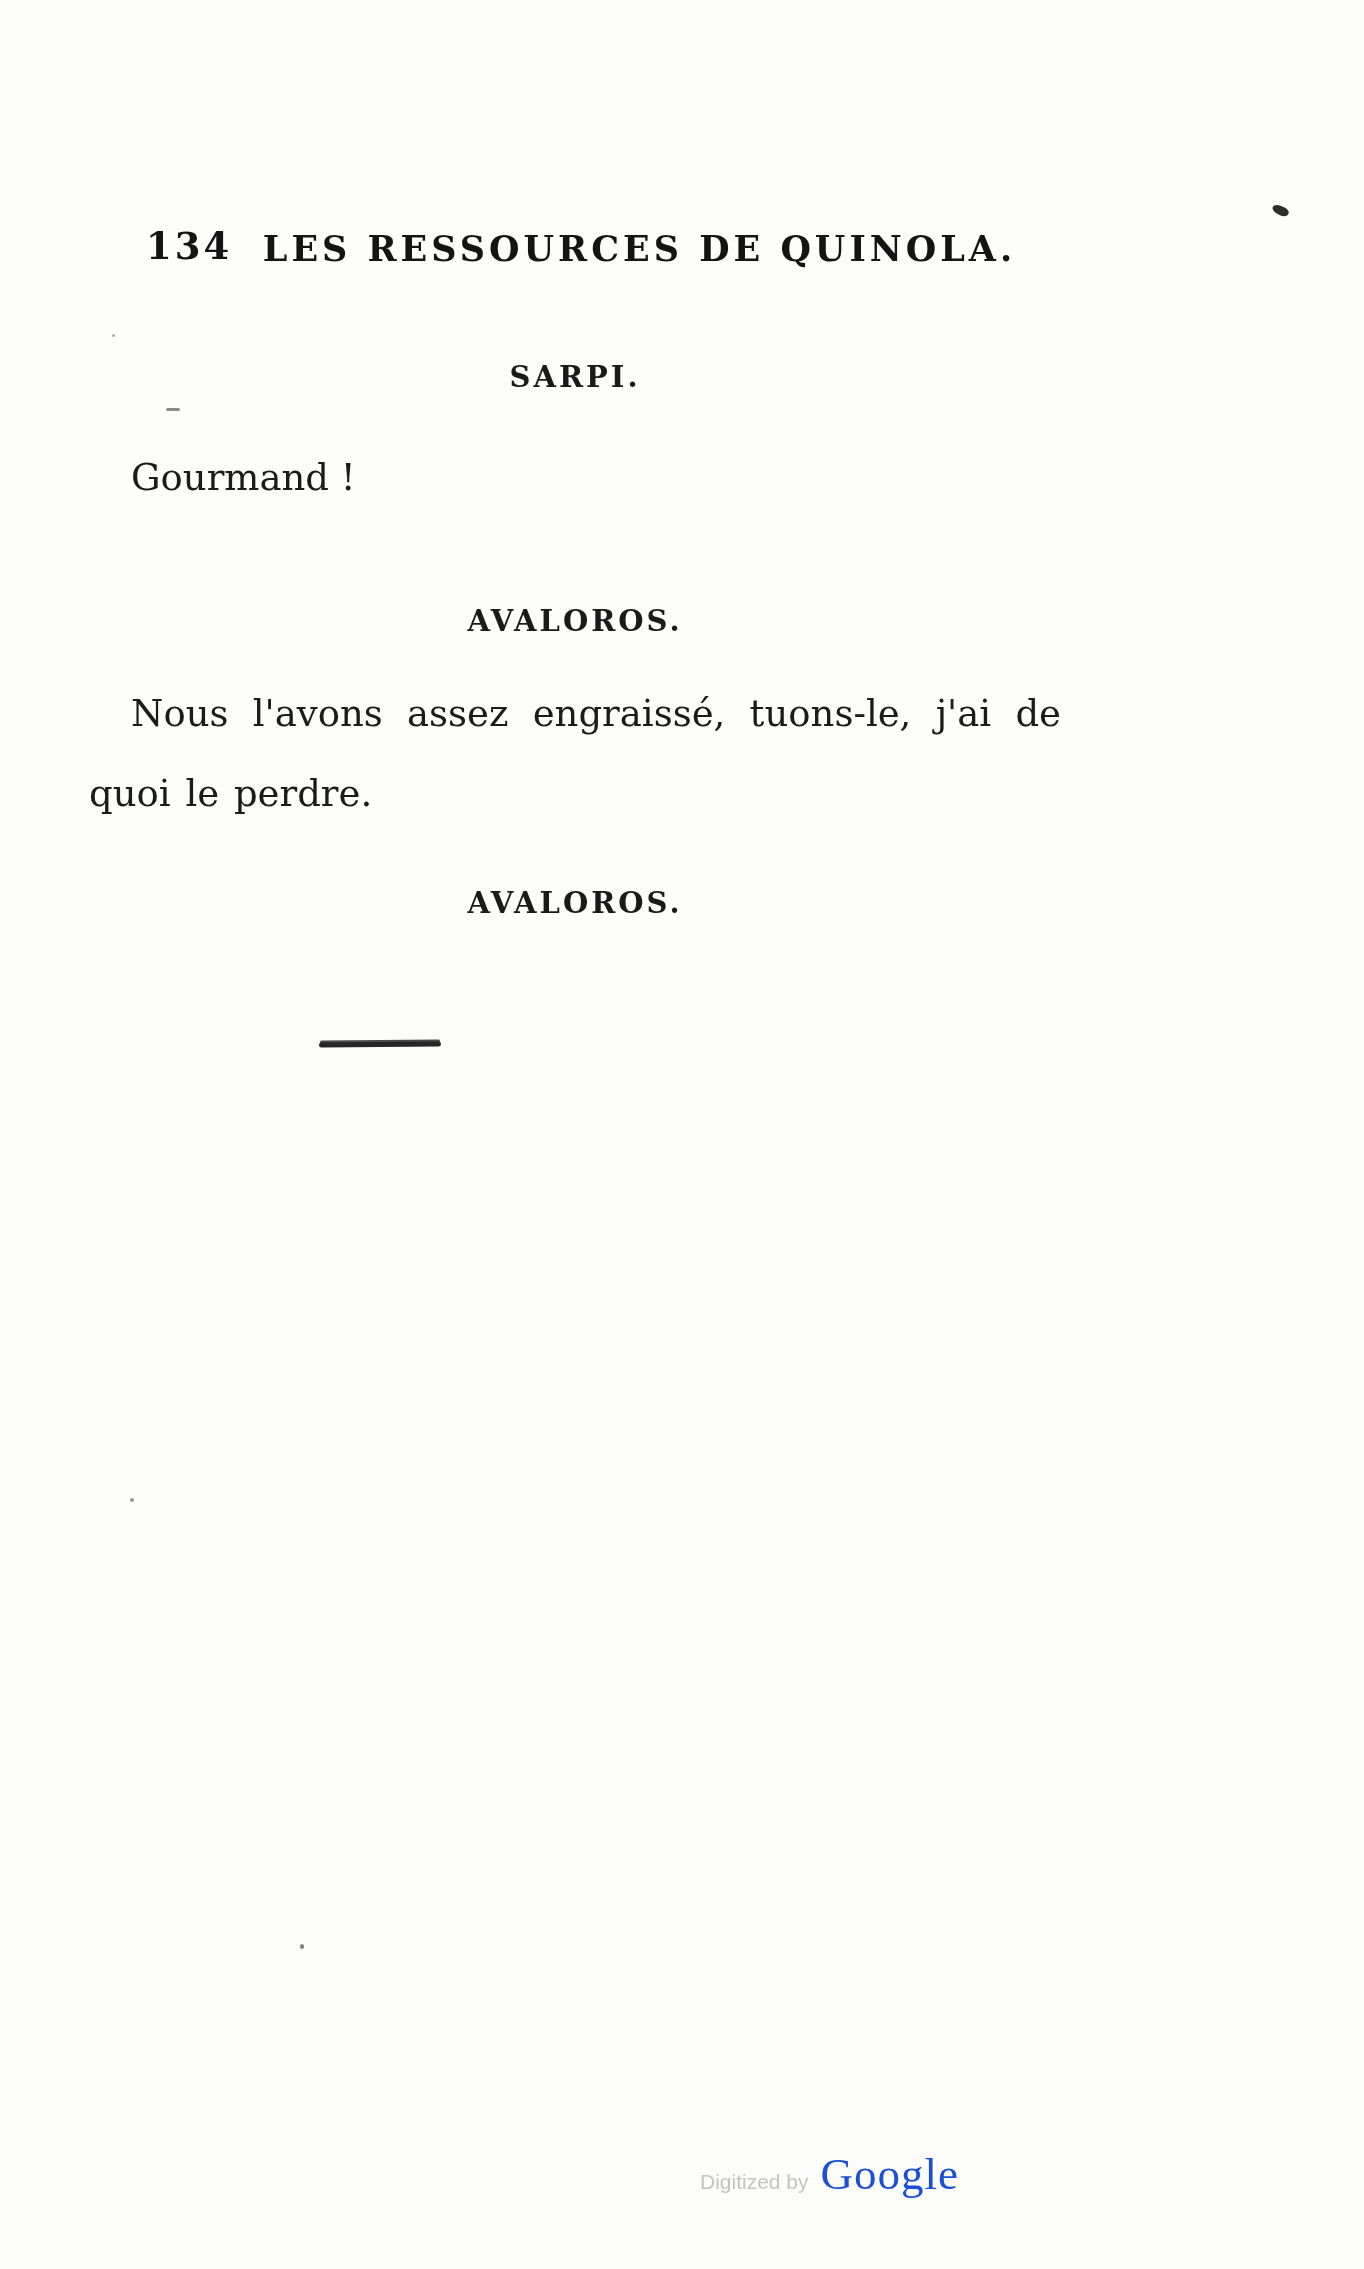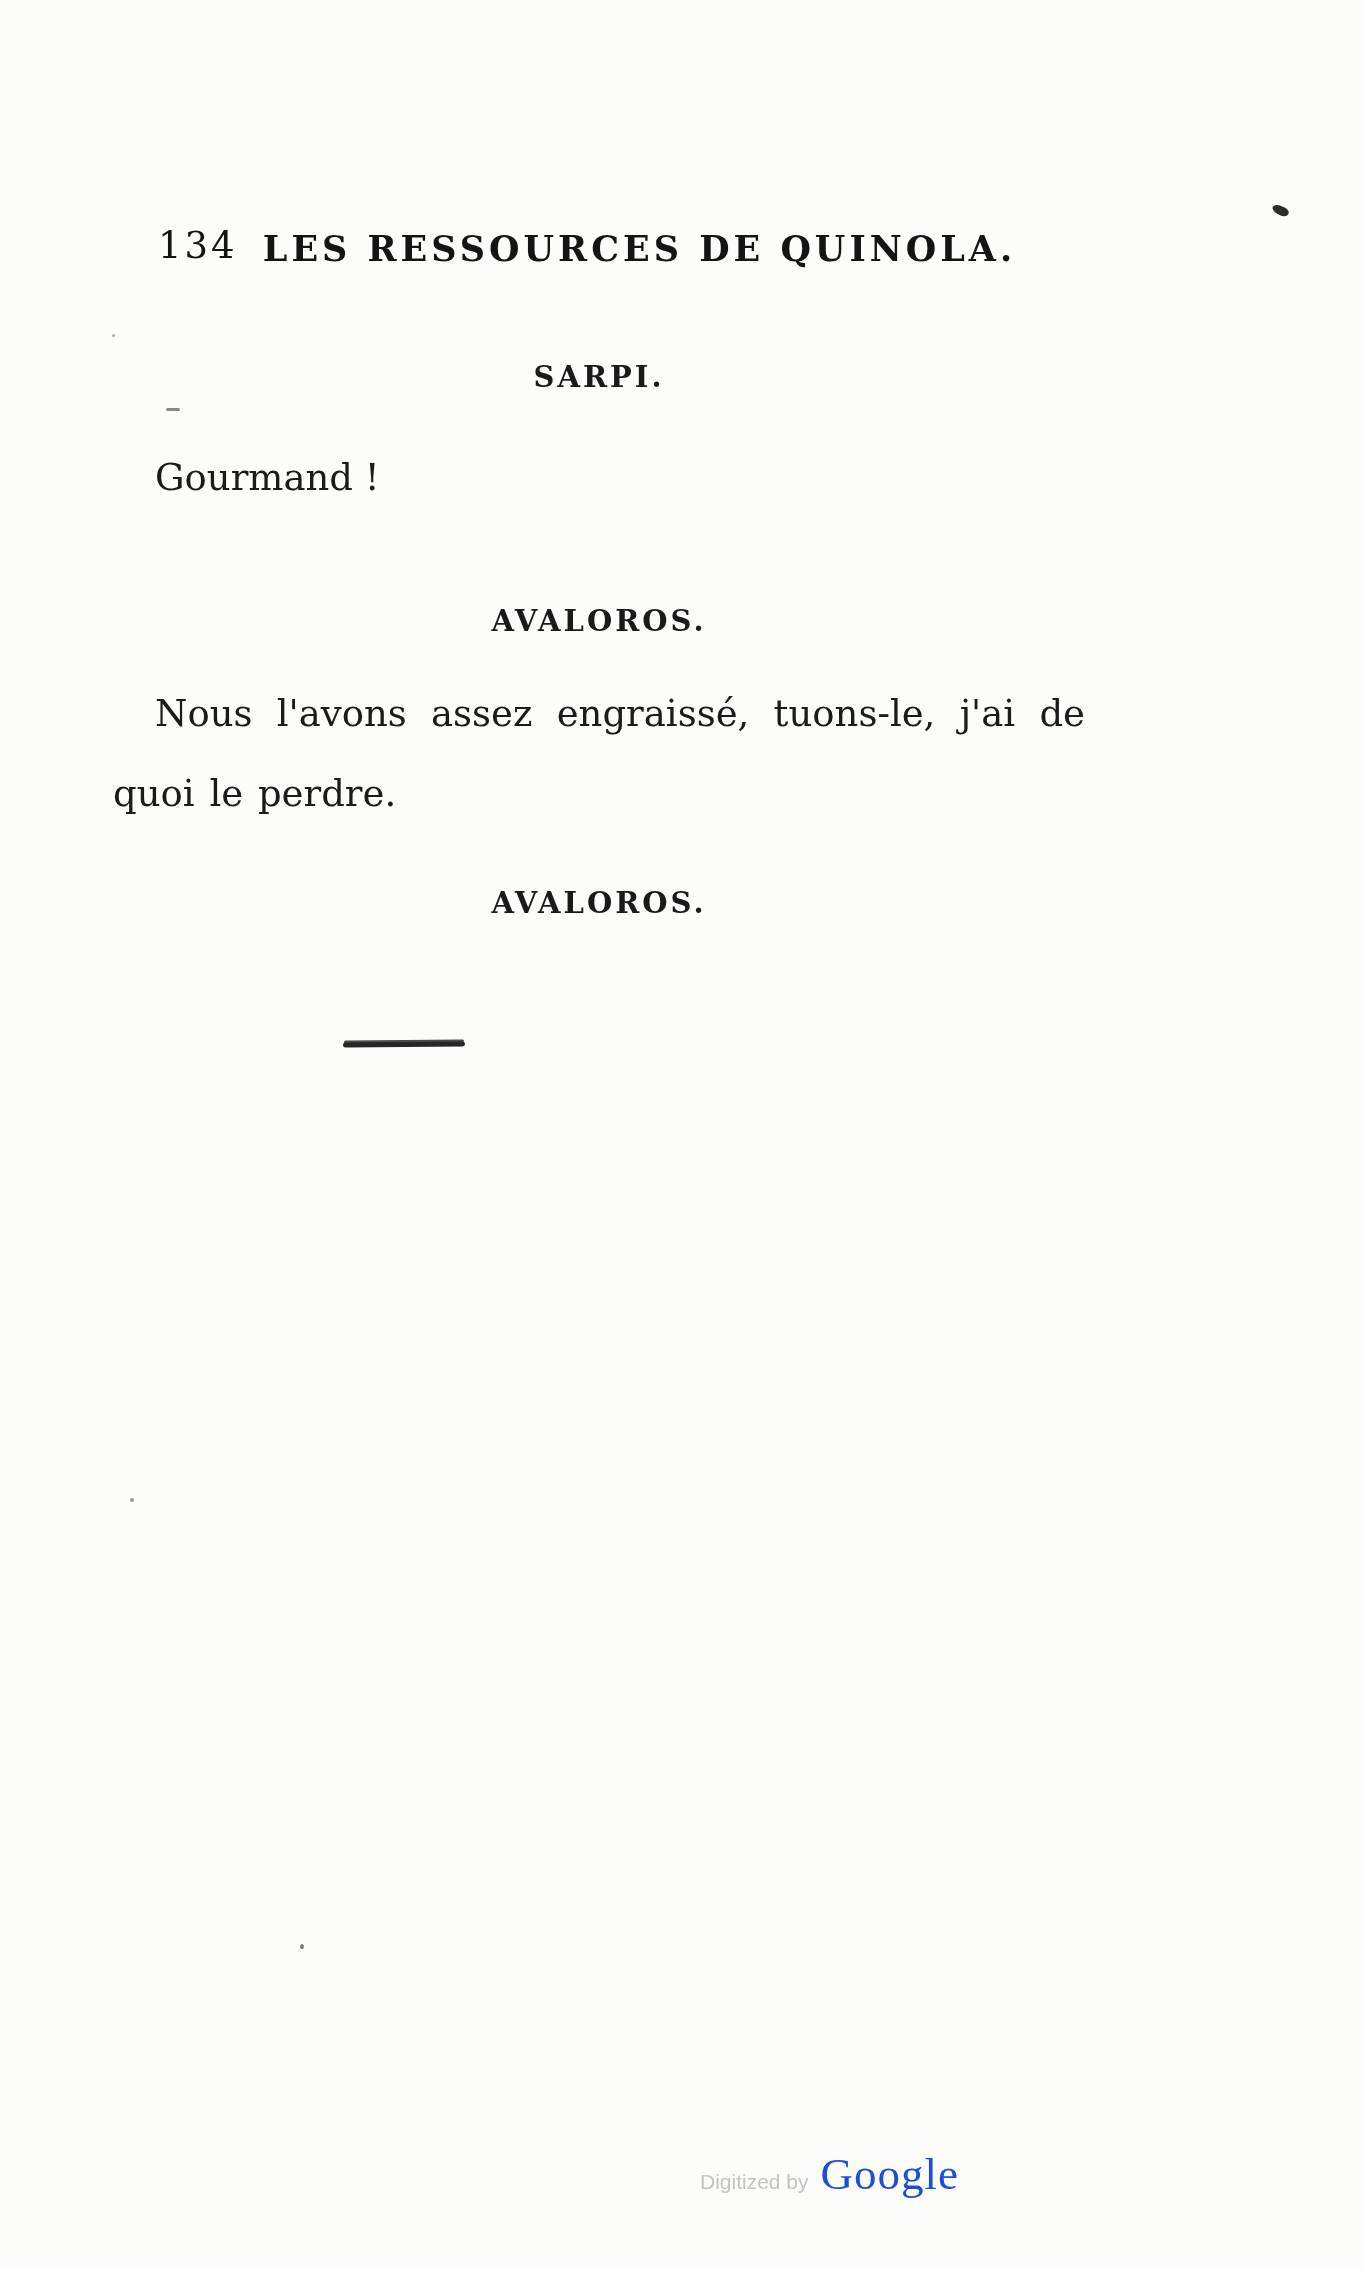--- a/index.html
+++ b/index.html
@@ -18,41 +18,41 @@
   }
 
   
   .header {
     position: relative;
     padding-top: 228px;
     height: 60px;
   }
   .page-number {
     position: absolute;
-    left: 158px;
+    left: 146px;
     top: 224px;
     font-size: 37px;
-    font-weight: normal;
+    font-weight: bold;
     letter-spacing: 3px;
     color: #141414;
   }
   .running-title {
     text-align: center;
     margin-right: 85px;
     font-size: 35px;
     font-weight: bold;
     letter-spacing: 4px;
     color: #141414;
     white-space: nowrap;
   }
 
   
   .content {
     width: 972px;
-    margin-left: 113px;
+    margin-left: 89px;
   }
   .speaker {
     text-align: center;
     font-weight: bold;
     font-size: 29px;
     letter-spacing: 3px;
     color: #1a1a1a;
     white-space: nowrap;
   }
   .speech {

